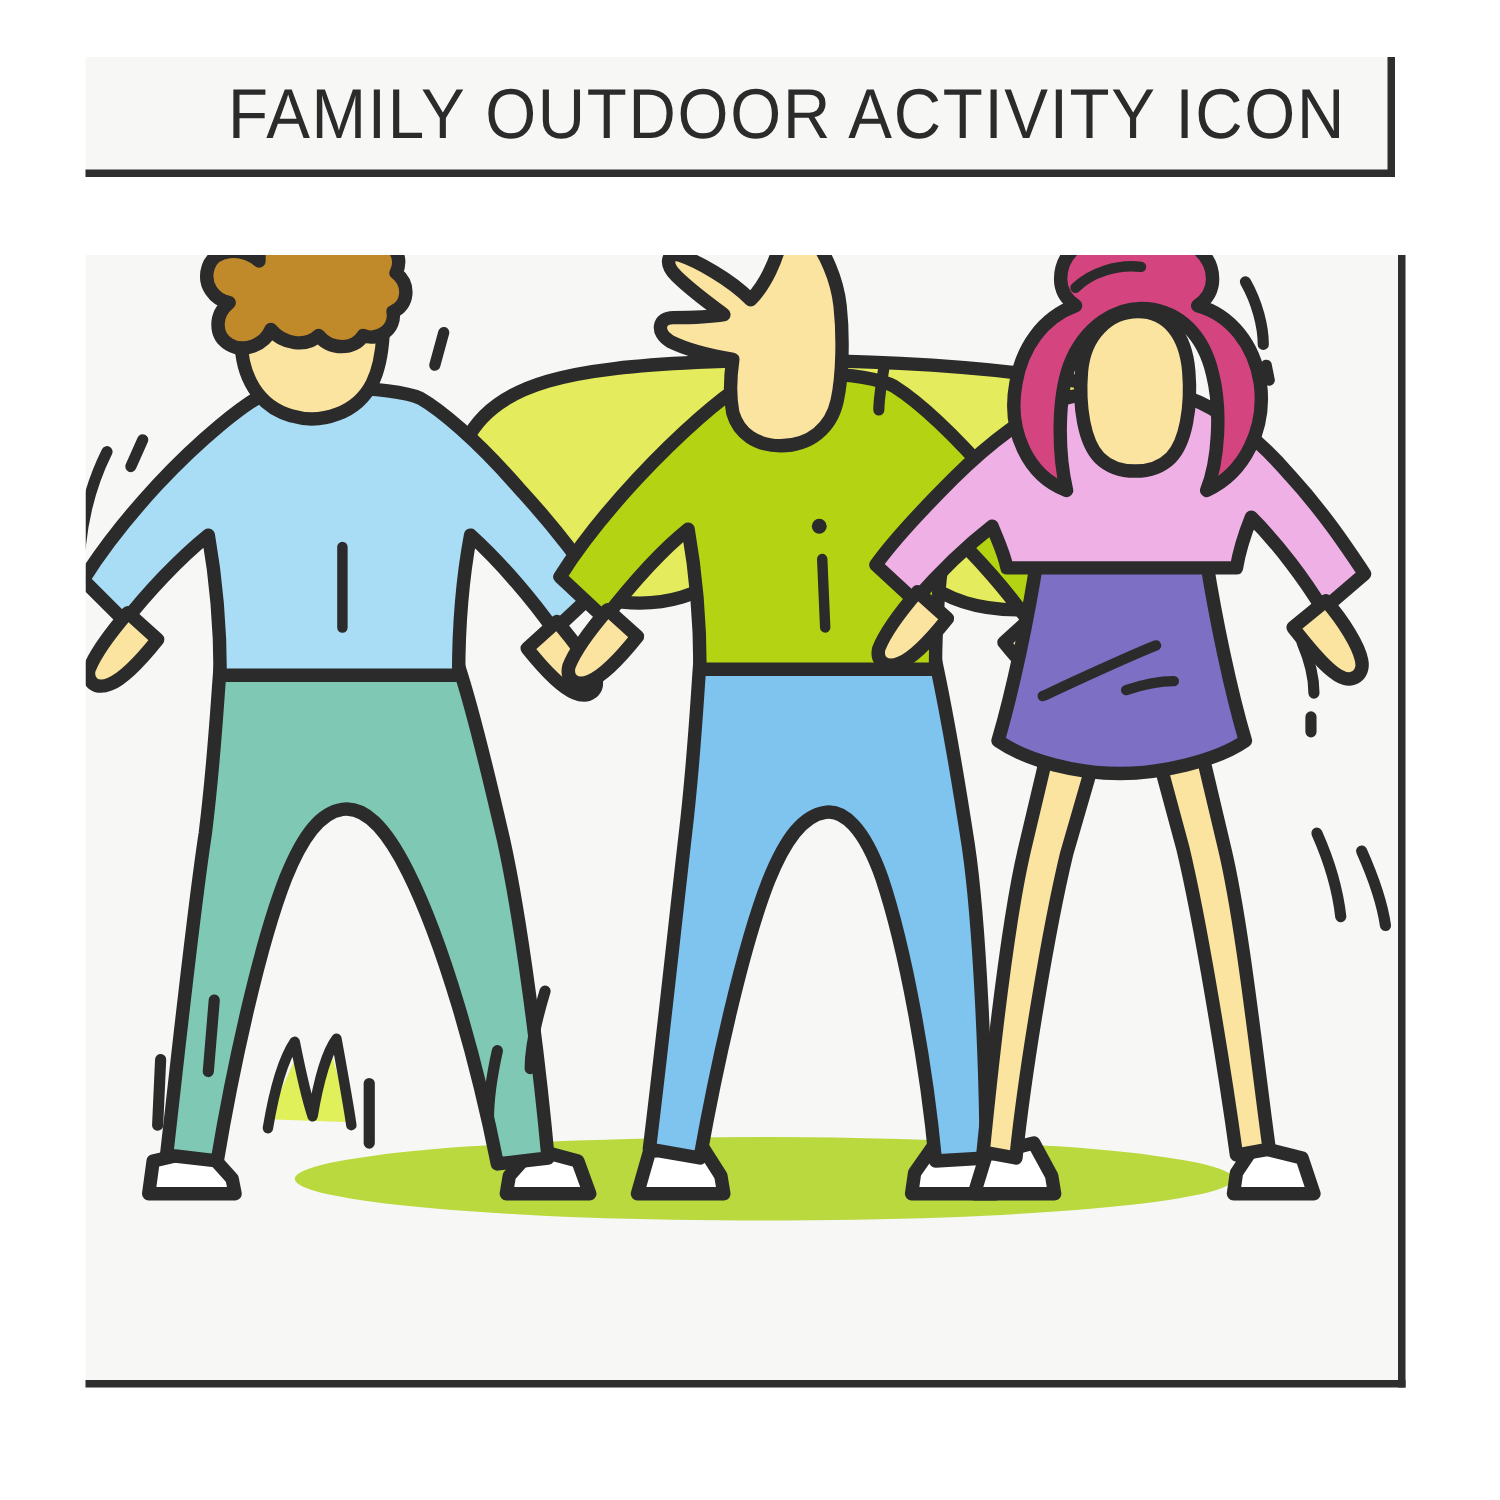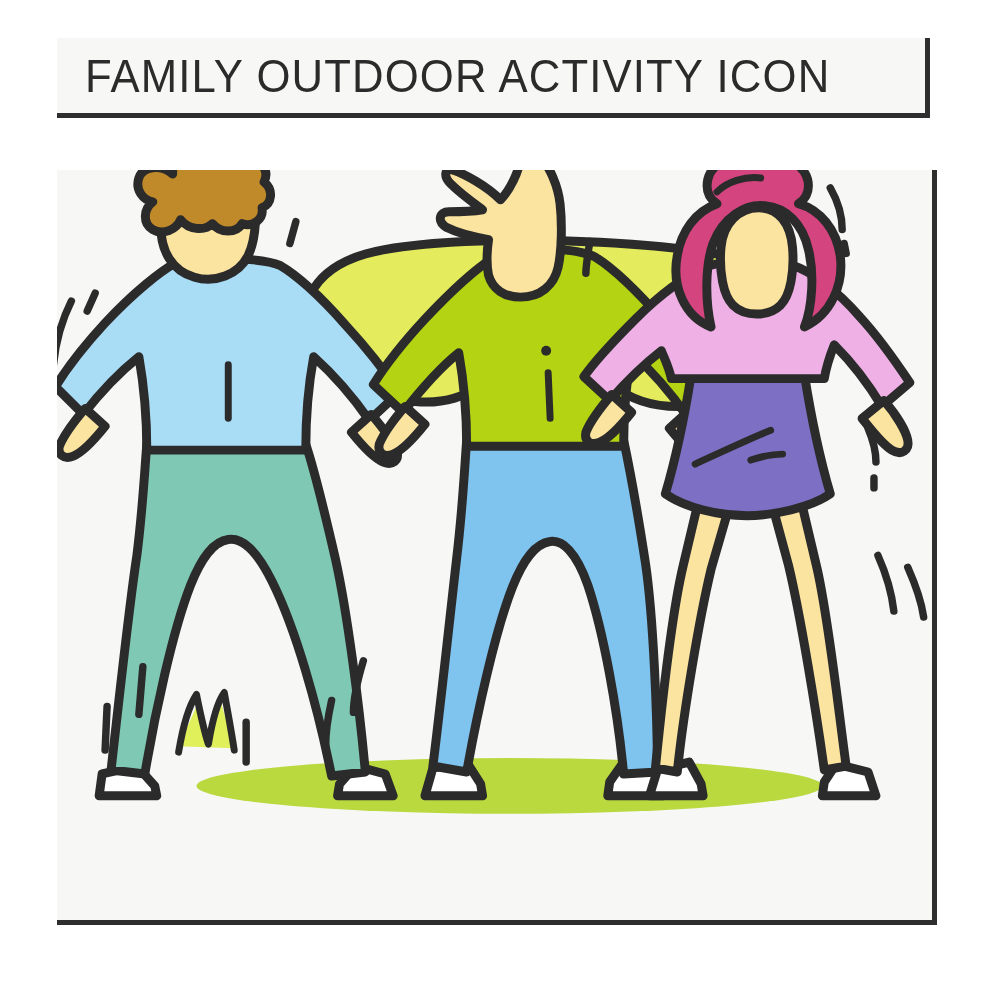--- a/index.html
+++ b/index.html
@@ -28,21 +28,21 @@
     left: 57px;
     top: 38px;
     width: 873px;
     height: 80px;
     background: #f7f7f6;
     border-right: 5px solid #2e2e2e;
     border-bottom: 5px solid #2e2e2e;
     box-sizing: border-box;
     display: flex;
     align-items: center;
-    justify-content: flex-start;
+    justify-content: flex-end;
   }
   .title-text {
     font-family: "Liberation Sans Narrow", "Liberation Sans", sans-serif;
     font-size: 47px;
     letter-spacing: 1.2px;
     color: #2b2b2b;
     white-space: nowrap;
     transform: scaleX(0.93);
     transform-origin: center center;
     font-weight: 400;

